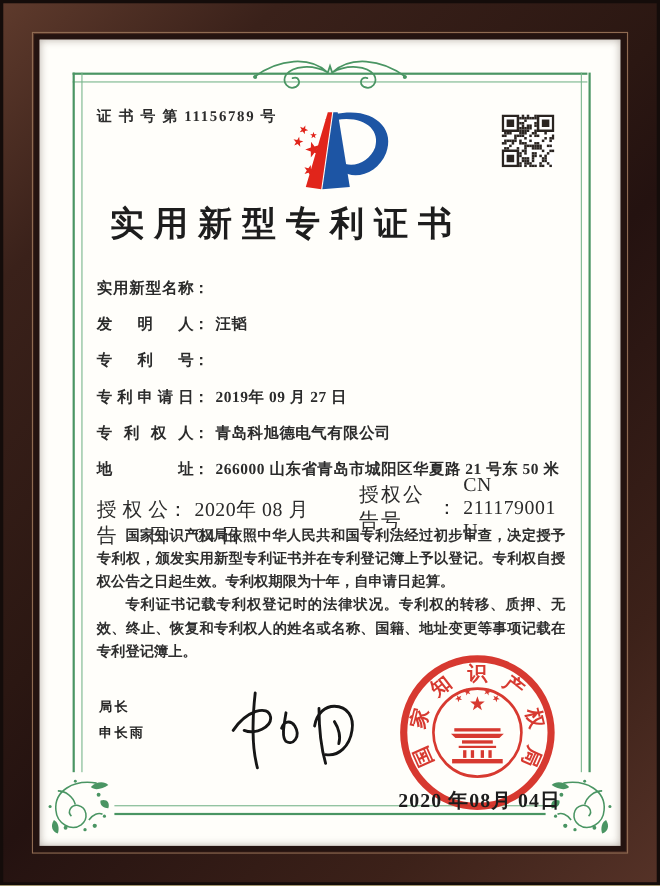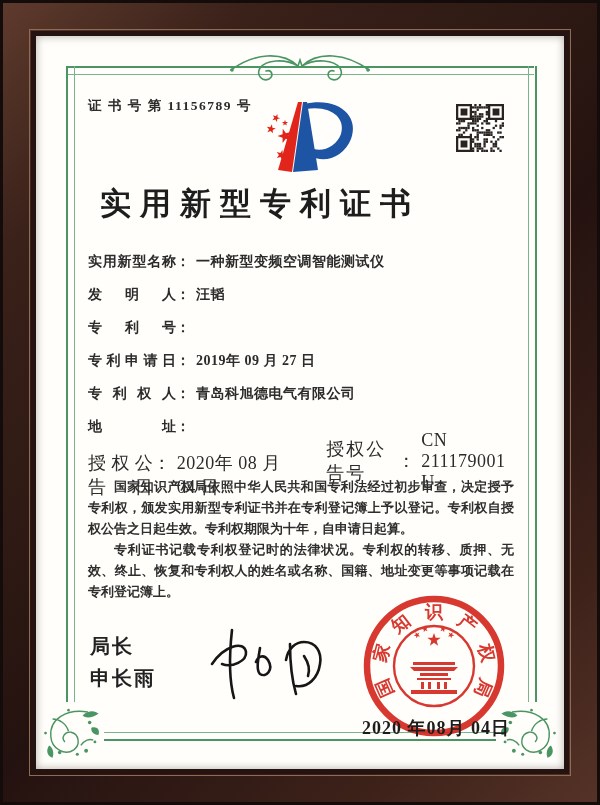--- a/index.html
+++ b/index.html
@@ -37,21 +37,21 @@
   .fcolon{display:inline-block;margin-right:6px;}
   .fvalue{letter-spacing:.5px;}
   .grant-row{display:flex;height:20px;font-size:18px;font-weight:400;color:#2b2b2b;}
   .grant-second{margin-left:38px;display:flex;align-items:center;}
   .grant-second .glabel{letter-spacing:2px;}
   .body-text{position:absolute;left:88px;top:476px;width:426px;font-size:13px;
     line-height:21px;color:#2e2e2e;font-weight:700;text-align:justify;}
   .body-text p{margin:0;text-indent:2em;}
   .director{position:absolute;left:90px;top:636px;
     font-family:"DejaVu Sans","Liberation Sans",sans-serif;
-    font-size:20px;font-weight:700;color:#222;line-height:1;}
+    font-size:12px;font-weight:700;color:#222;line-height:1;}
   .director div{margin-bottom:12px;letter-spacing:2px;}
   .signature{position:absolute;left:196px;top:614px;}
   .seal{position:absolute;left:360px;top:592px;}
   .seal-date{position:absolute;left:348px;top:716px;width:176px;text-align:center;
     font-size:18px;font-weight:700;color:#1c1c1c;letter-spacing:1px;z-index:5;}
 </style>
 </head>
 <body>
 
 <div class="stage">
@@ -272,21 +272,20 @@
         <path fill-rule="evenodd" d="M0,32h16v16h-16Z M2.2857142857142856,34.285714285714285h11.428571428571427v11.428571428571427h-11.428571428571427ZM4.571428571428571,36.57142857142857h6.857142857142857v6.857142857142857h-6.857142857142857Z"></path>
       </g>
   </svg>
 
   <div class="title">实用新型专利证书</div>
 
   <div class="fields">
     <div class="frow">
       <span class="flabel">实用新型名称</span>
         <span class="fcolon">：</span>
-        <span class="fvalue">一种新型变频空调智能测试仪</span>
     </div>
     <div class="frow">
       <span class="flabel">发明人</span>
         <span class="fcolon">：</span>
         <span class="fvalue">汪韬</span>
     </div>
     <div class="frow">
       <span class="flabel">专利号</span>
         <span class="fcolon">：</span>
     </div>
@@ -296,20 +295,21 @@
         <span class="fvalue">2019年 09 月 27 日</span>
     </div>
     <div class="frow">
       <span class="flabel">专利权人</span>
         <span class="fcolon">：</span>
         <span class="fvalue">青岛科旭德电气有限公司</span>
     </div>
     <div class="frow">
       <span class="flabel">地址</span>
         <span class="fcolon">：</span>
+        <span class="fvalue">266000 山东省青岛市城阳区华夏路 21 号东 50 米</span>
     </div>
     <div class="grant-row">
       <span class="flabel">授权公告日</span>
         <span class="fcolon">：</span>
         <span class="fvalue">2020年 08 月 04 日</span>
       <span class="grant-second">
         <span class="glabel">授权公告号</span>
           <span class="fcolon">：</span>
           <span class="fvalue">CN 211179001 U</span>
       </span>

